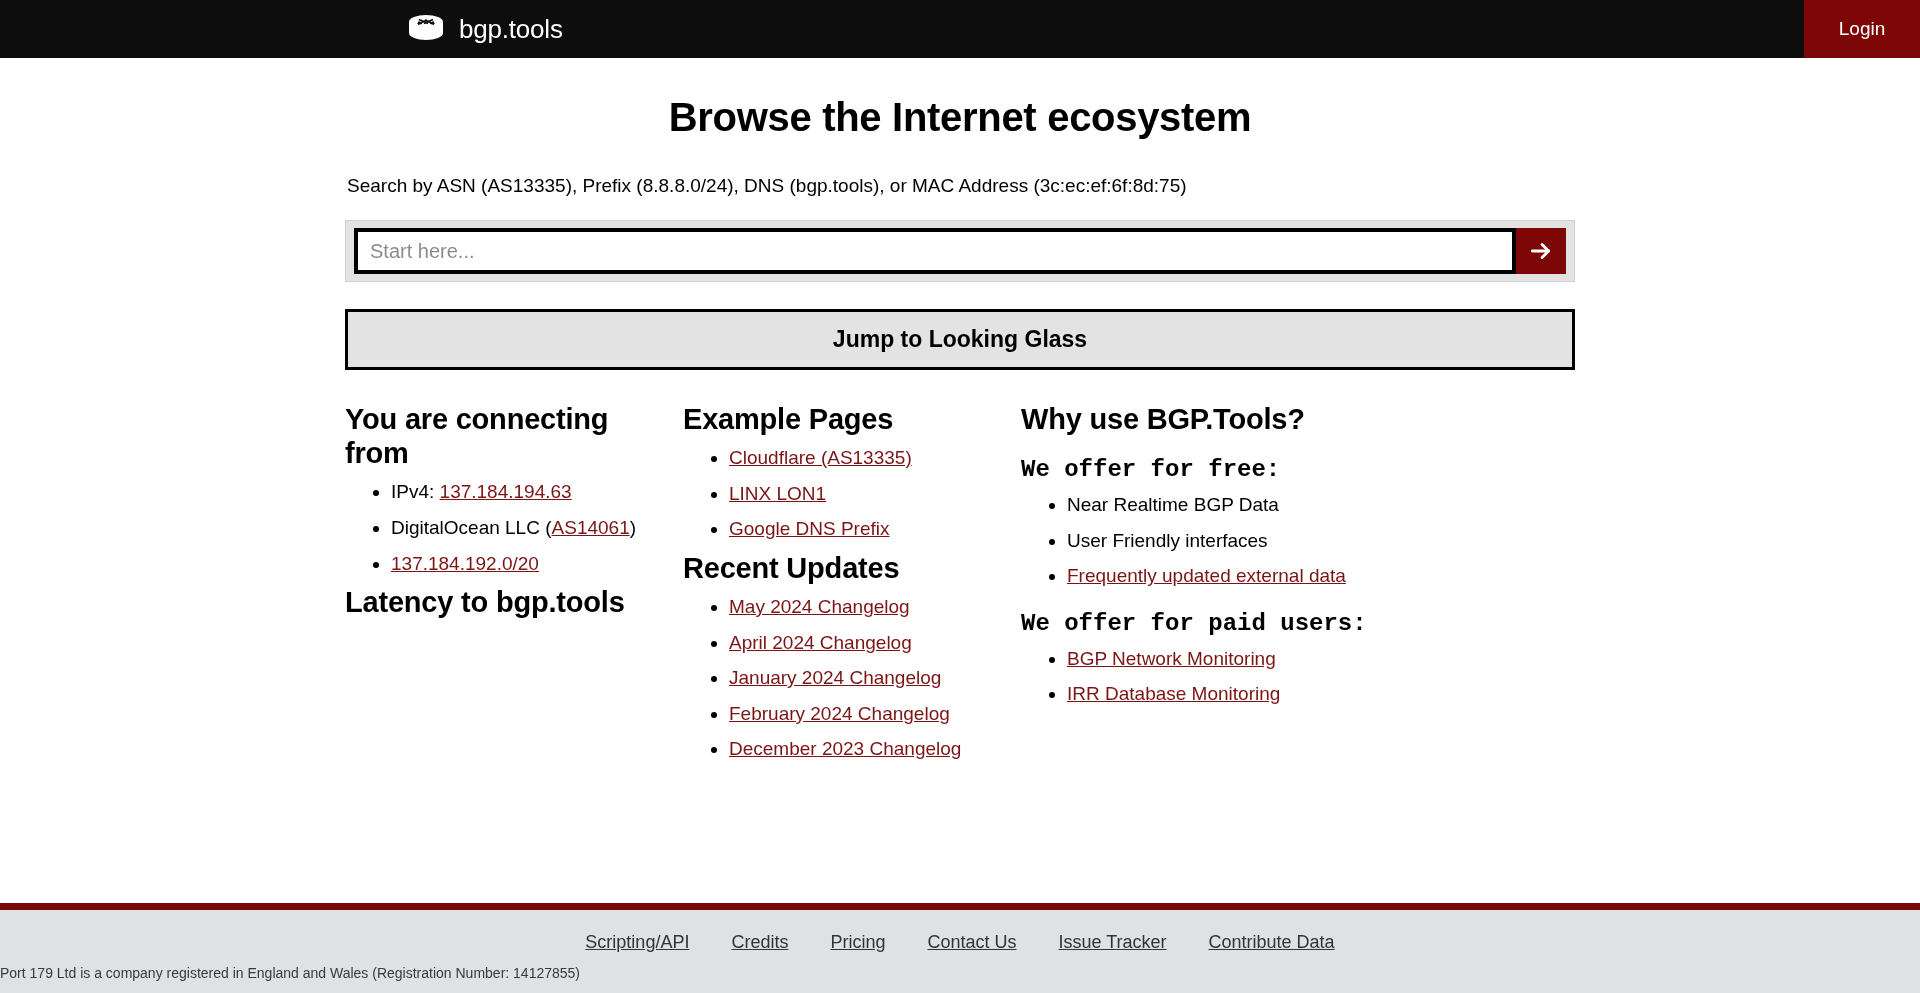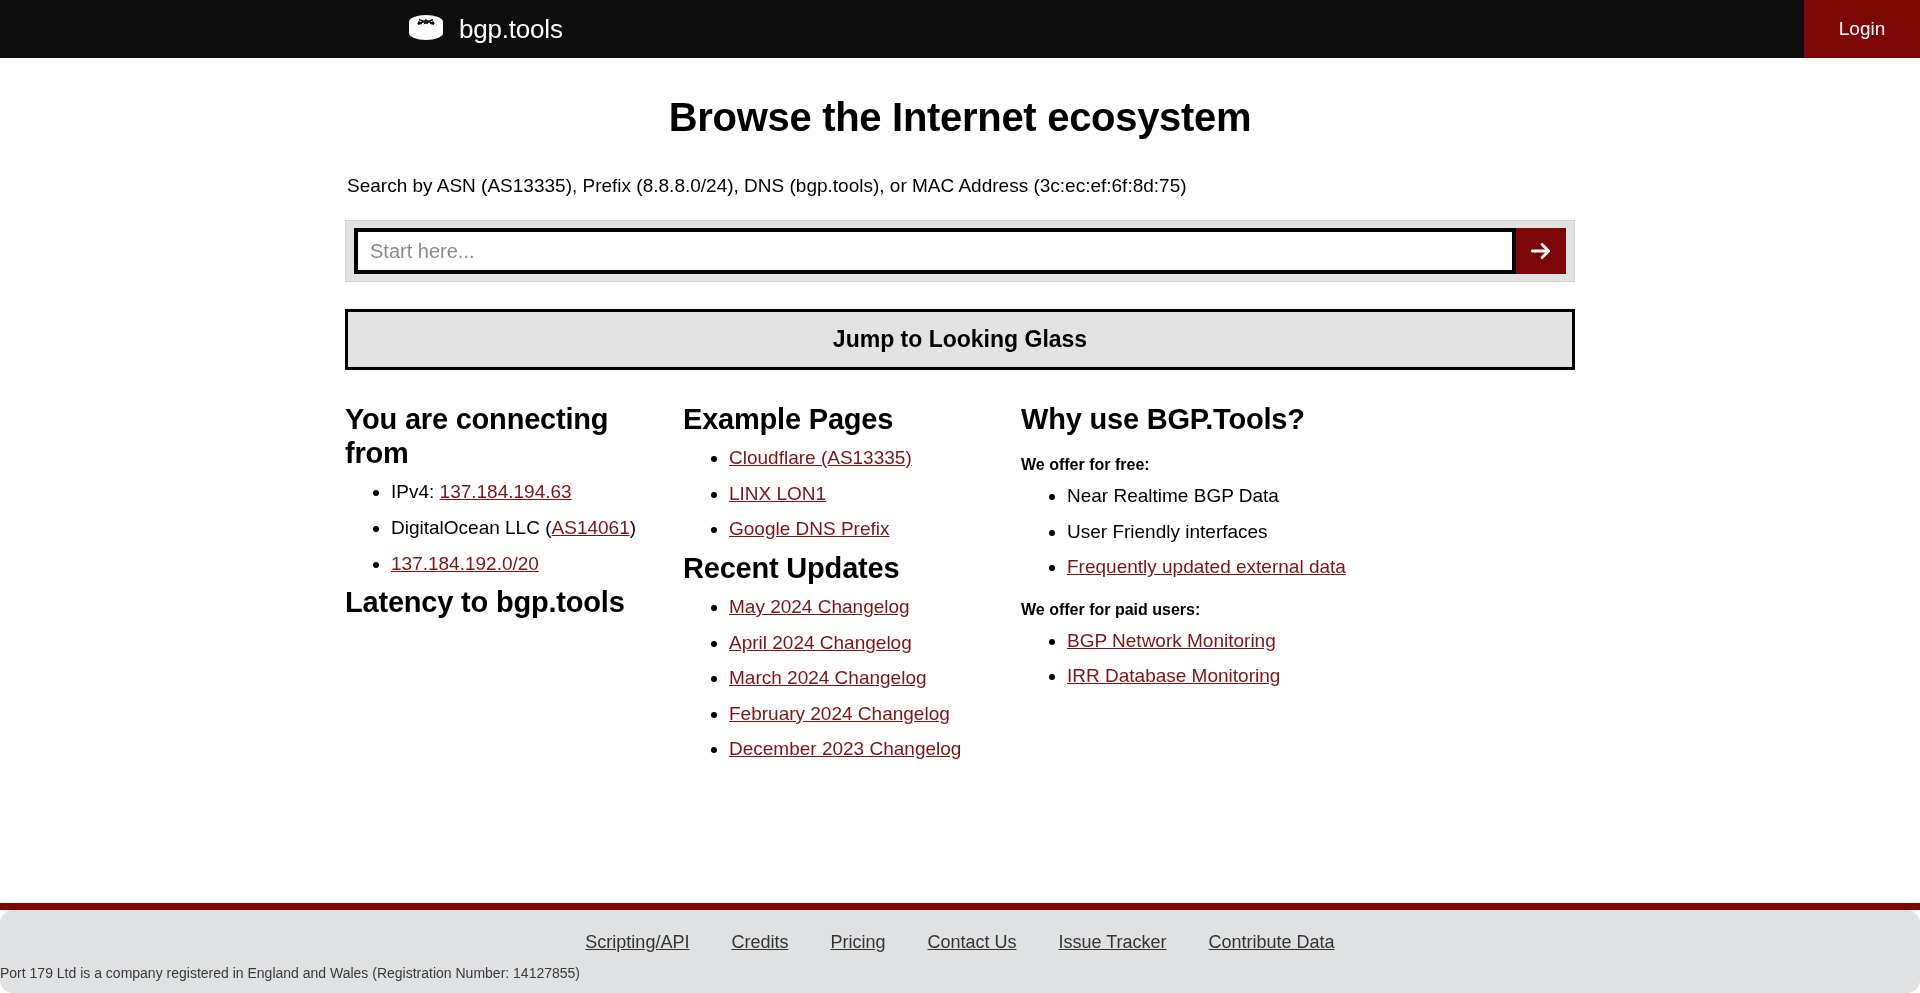--- a/index.html
+++ b/index.html
@@ -131,23 +131,24 @@
 
   h2.sec {
     font-size: 29px;
     font-weight: bold;
     margin: 0 0 6px 0;
     line-height: 1.18;
     letter-spacing: -0.2px;
   }
   h2.sec.spaced { }
   h3.sub {
-    font-size: 16px;
+    font-size: 24px;
     font-weight: bold;
     margin: 20px 0 8px 0;
+    font-family: Liberation Mono, monospace;
   }
   ul.bullets {
     margin: 8px 0 0 0;
     padding-left: 38px;
     font-size: 19px;
     line-height: 1.45;
   }
   ul.bullets li { margin: 8px; padding: 0; }
   a.link {
     color: #7b1515;
@@ -165,21 +166,20 @@
     background: #7d0606;
   }
   .footer {
     position: absolute;
     left: 0;
     right: 0;
     top: 910px;
     bottom: 0;
     background: #dfe1e3;
     padding-top: 22px;
-    border-radius: 13px;
   }
   .footer-links {
     display: flex;
     justify-content: center;
     gap: 42px;
     font-size: 18px;
   }
   .footer-links a {
     color: #333333;
     text-decoration: underline;
@@ -256,21 +256,21 @@
       <ul class="bullets">
         <li><a class="link">Cloudflare (AS13335)</a></li>
         <li><a class="link">LINX LON1</a></li>
         <li><a class="link">Google DNS Prefix</a></li>
       </ul>
 
       <h2 class="sec spaced">Recent Updates</h2>
       <ul class="bullets">
         <li><a class="link">May 2024 Changelog</a></li>
         <li><a class="link">April 2024 Changelog</a></li>
-        <li><a class="link">March 2024 Changelog</a></li>
+        <li><a class="link">January 2024 Changelog</a></li>
         <li><a class="link">February 2024 Changelog</a></li>
         <li><a class="link">December 2023 Changelog</a></li>
       </ul>
     </div>
 
     <div class="col col-3">
       <h2 class="sec">Why use BGP.Tools?</h2>
 
       <h3 class="sub">We offer for free:</h3>
       <ul class="bullets">

